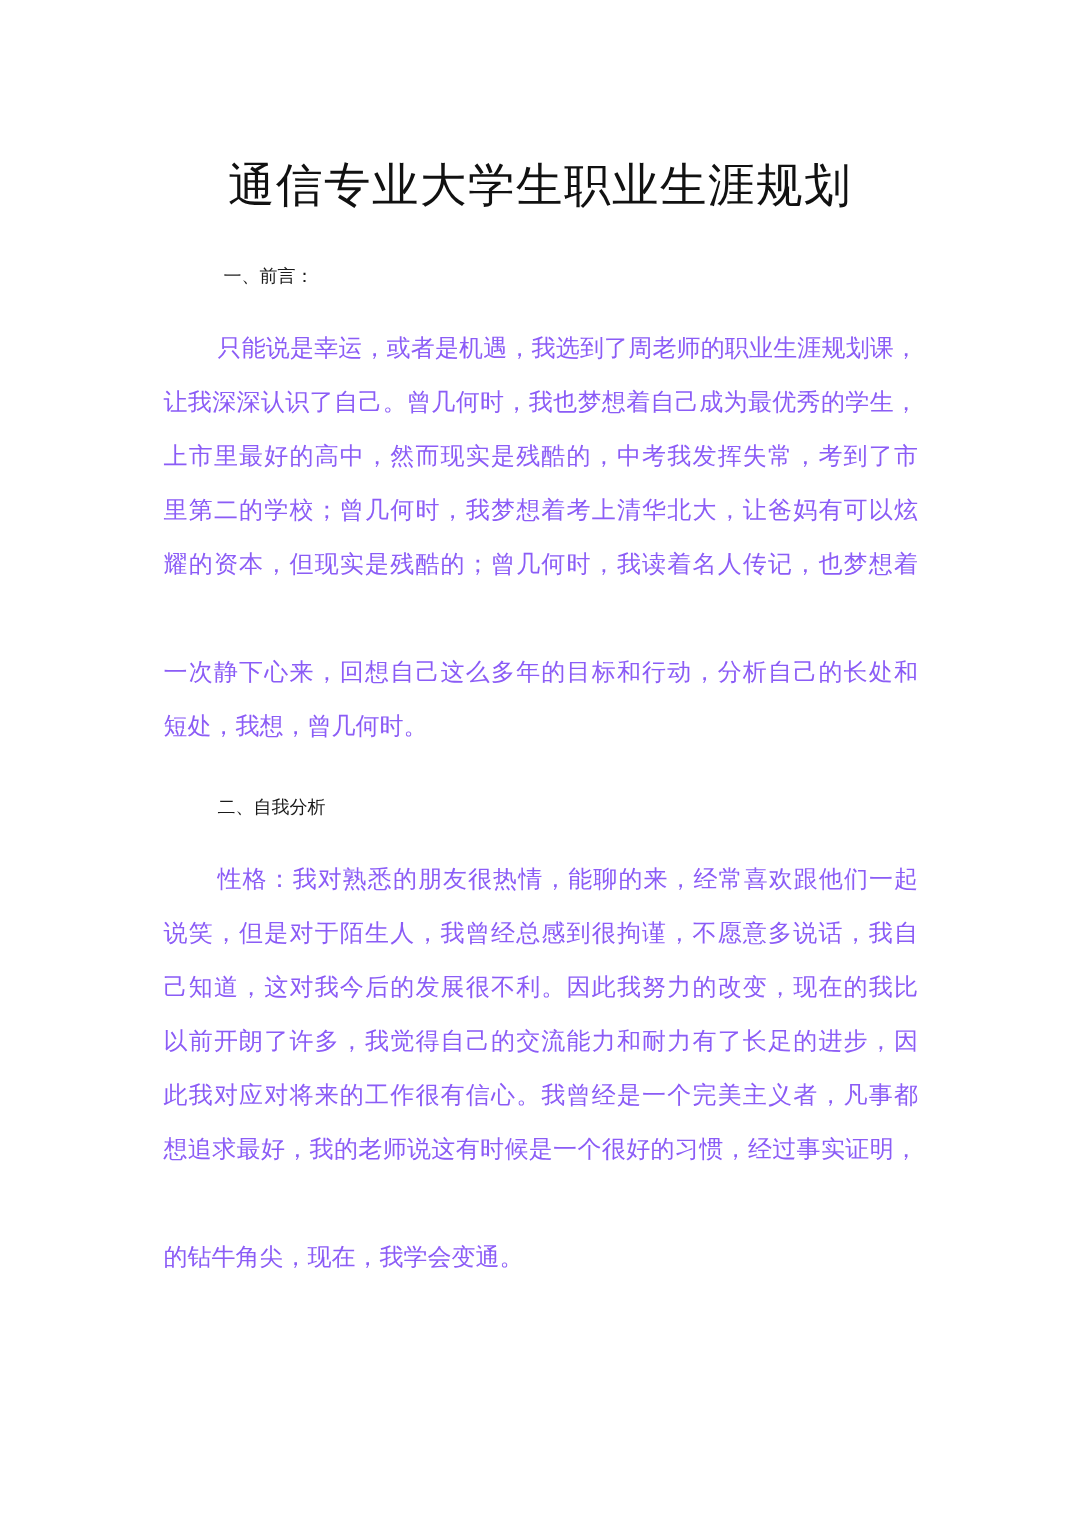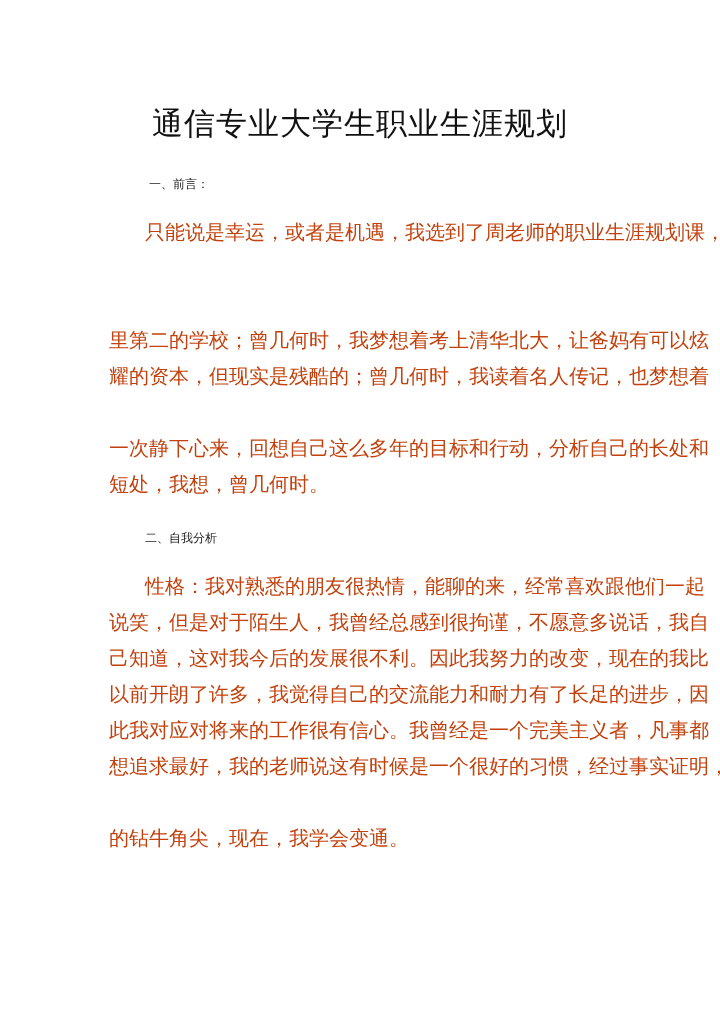--- a/index.html
+++ b/index.html
@@ -1,35 +1,37 @@
 <!DOCTYPE html>
 <html><head>
 <meta charset="utf-8">
 <style>
   html, body { margin: 0; padding: 0; background: #ffffff; }
   body { width: 720px; height: 1017px; position: relative; overflow: hidden;
          font-family: "DejaVu Sans", "Liberation Sans", sans-serif; color: #111; }
   .page { position: absolute; left: 0; top: 0; width: 720px; height: 1017px; background: #fff; }
   .title { position: absolute; left: 0; width: 720px; top: 103px; text-align: center;
            font-size: 31px; letter-spacing: 1px; color: #111; }
-  .line { position: absolute; left: 109px; width: 503px; font-size: 20px; line-height: 22px;
-          white-space: nowrap; text-align: justify; text-align-last: justify; color: #c2410c; }
+  .line { position: absolute; left: 109px; width: 503px; font-size: 16px; line-height: 22px;
+          white-space: nowrap; text-align: justify; text-align-last: justify; color: #8b5cf6; }
   .line.indent { left: 145px; width: 467px; }
   .line.last { text-align-last: left; }
   .heading { position: absolute; left: 149px; font-size: 12px; line-height: 22px; color: #1a1a1a; white-space: nowrap; }
 </style>
 </head>
 <body>
 
 <div class="page">
   <div class="title">通信专业大学生职业生涯规划</div>
 
   <div class="heading" style="top:173px">一、前言：</div>
 
   <div class="line indent" style="top:221px">只能说是幸运，或者是机遇，我选到了周老师的职业生涯规划课，</div>
+  <div class="line" style="top:257px">让我深深认识了自己。曾几何时，我也梦想着自己成为最优秀的学生，</div>
+  <div class="line" style="top:293px">上市里最好的高中，然而现实是残酷的，中考我发挥失常，考到了市</div>
   <div class="line" style="top:329px">里第二的学校；曾几何时，我梦想着考上清华北大，让爸妈有可以炫</div>
   <div class="line" style="top:365px">耀的资本，但现实是残酷的；曾几何时，我读着名人传记，也梦想着</div>
   <div class="line" style="top:437px">一次静下心来，回想自己这么多年的目标和行动，分析自己的长处和</div>
   <div class="line last" style="top:473px">短处，我想，曾几何时。</div>
 
   <div class="heading" style="top:527px; left:145px">二、自我分析</div>
 
   <div class="line" style="top:611px">说笑，但是对于陌生人，我曾经总感到很拘谨，不愿意多说话，我自</div>
   <div class="line indent" style="top:575px">性格：我对熟悉的朋友很热情，能聊的来，经常喜欢跟他们一起</div>
   <div class="line" style="top:647px">己知道，这对我今后的发展很不利。因此我努力的改变，现在的我比</div>

